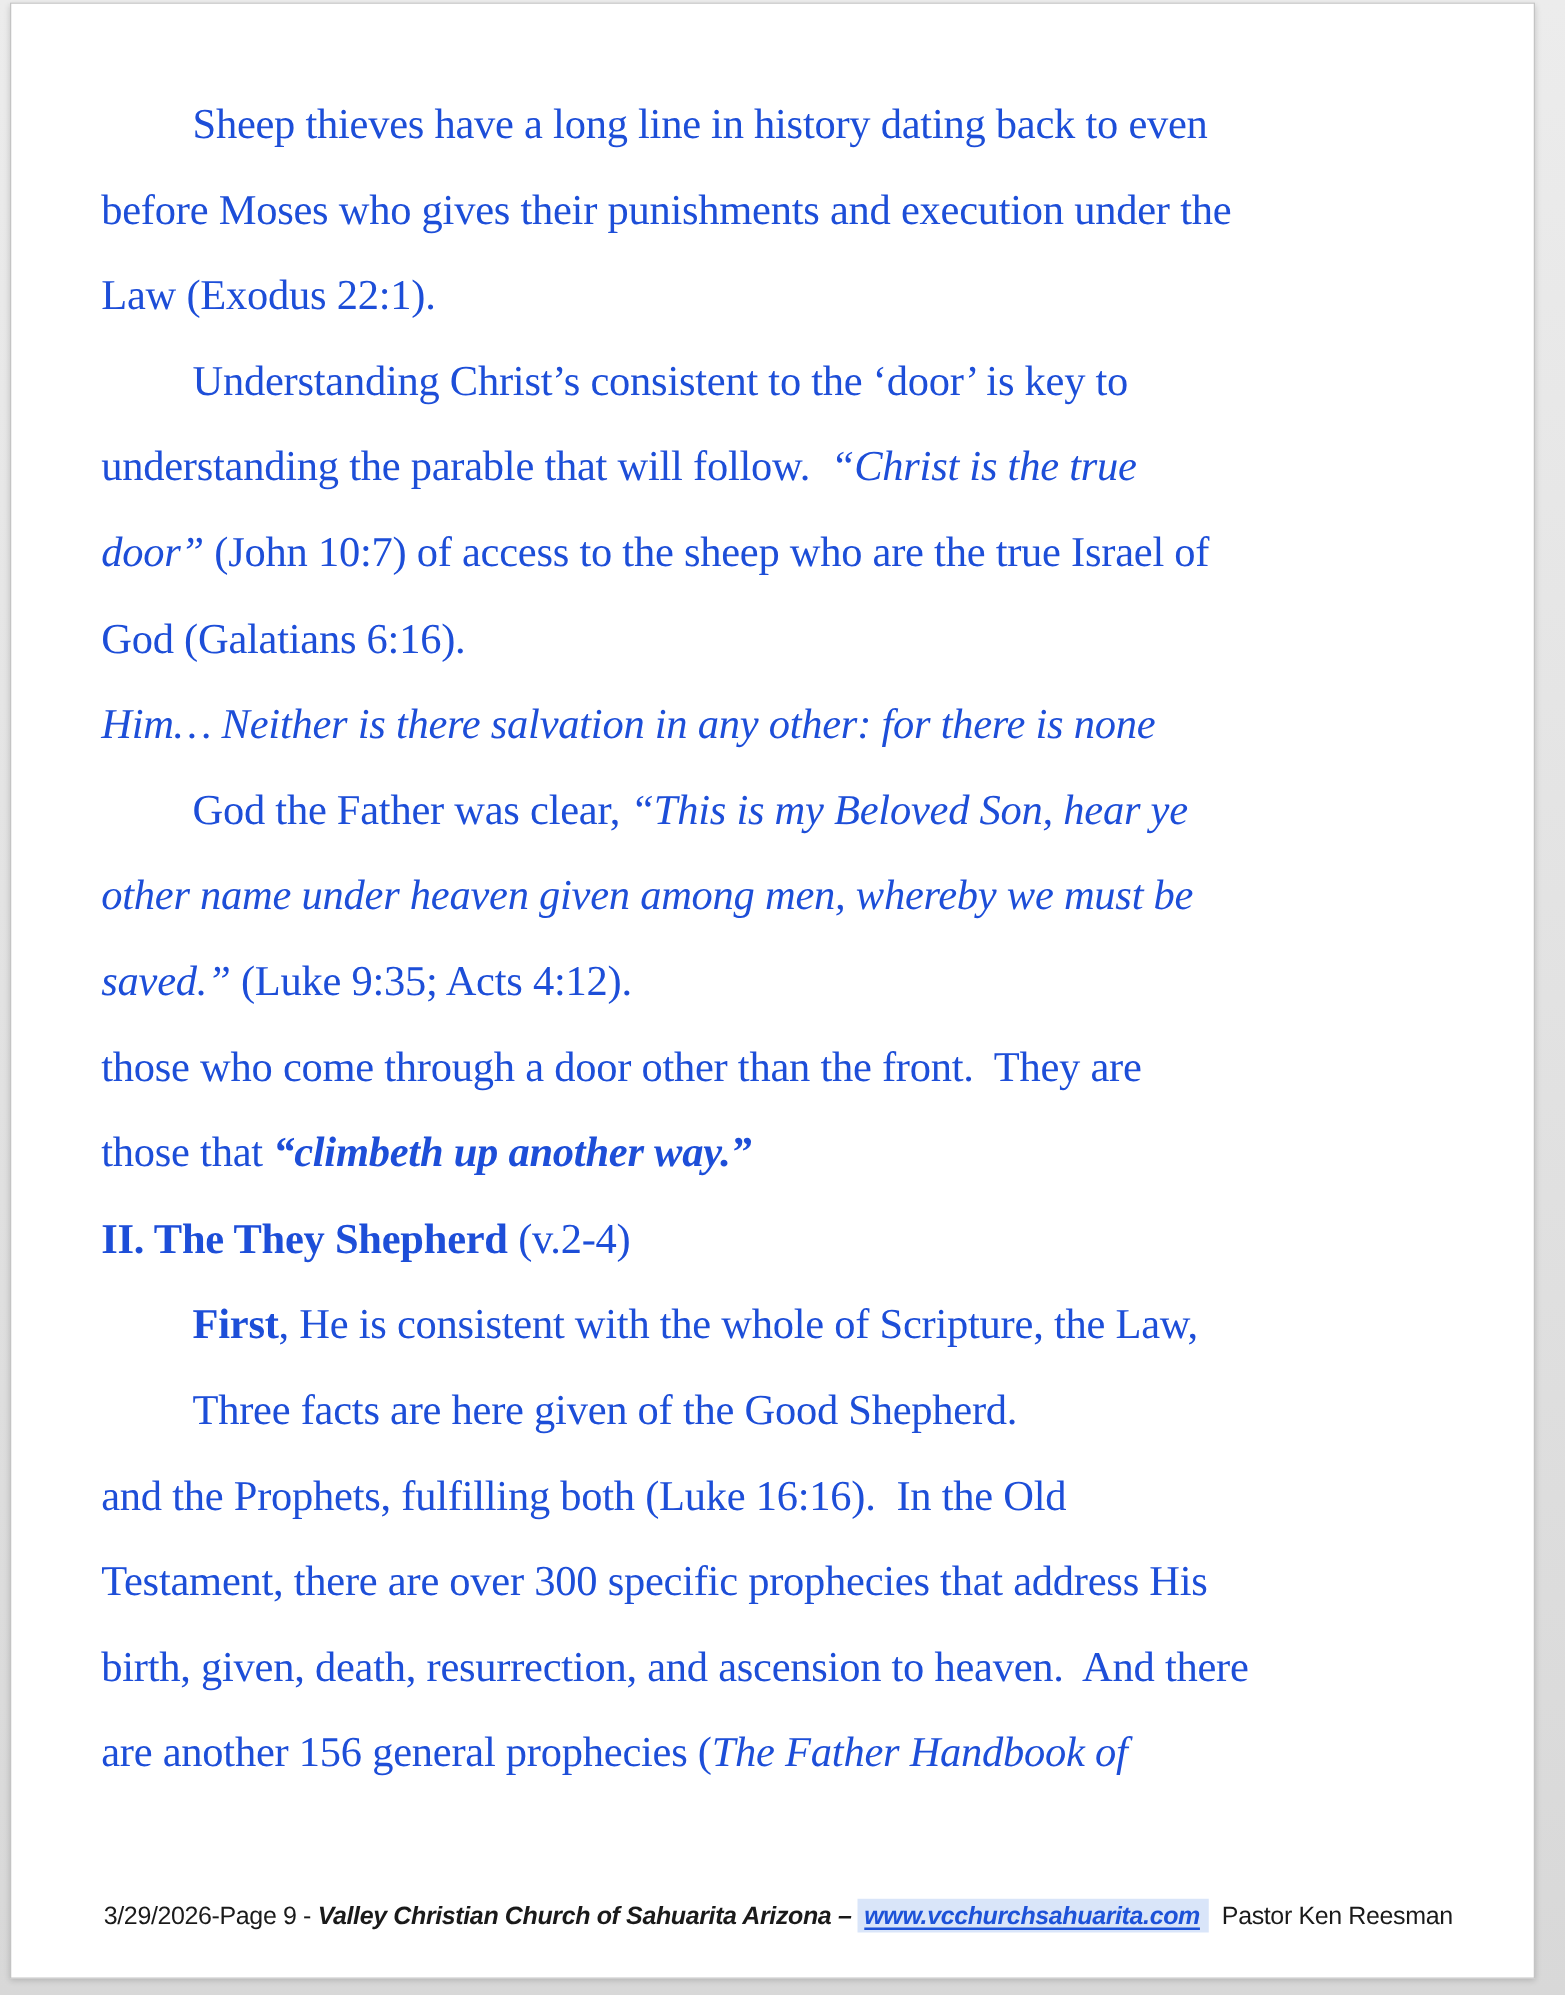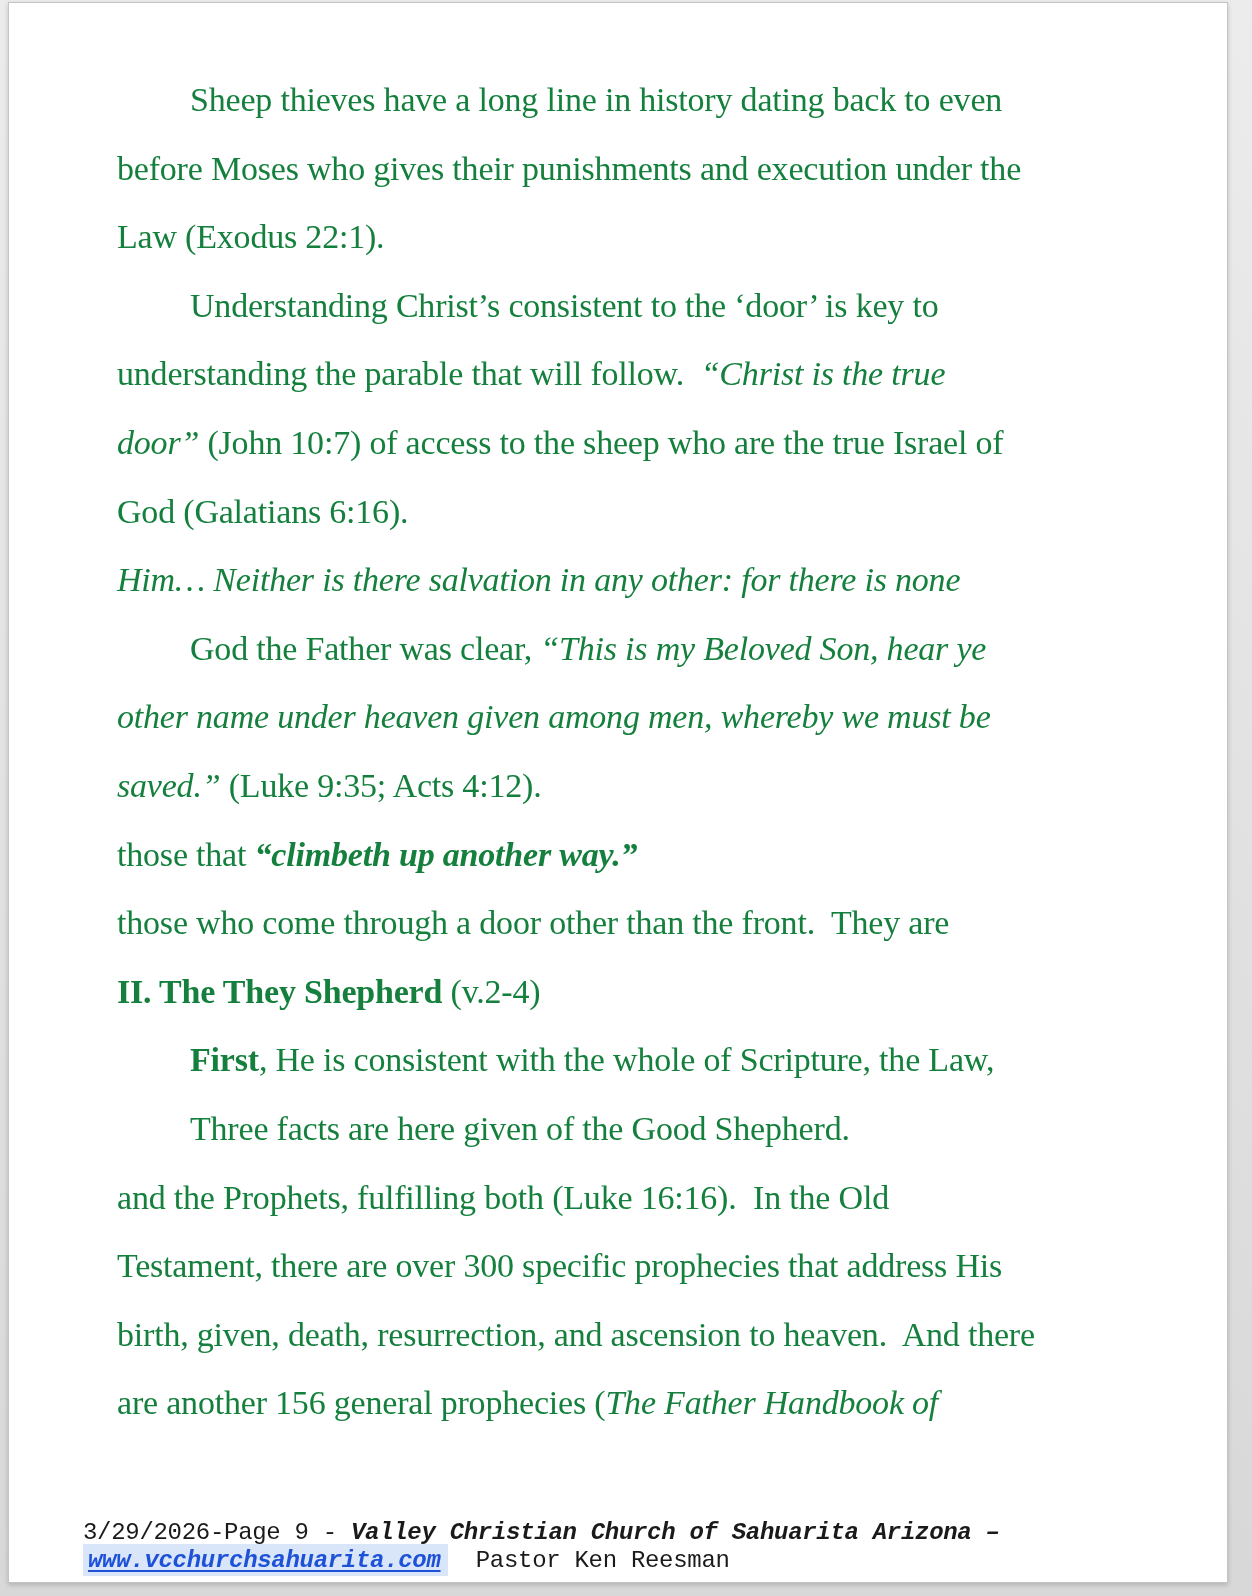--- a/index.html
+++ b/index.html
@@ -26,43 +26,42 @@
     background: #ffffff;
     border: 1px solid #c4c4c4;
     box-sizing: border-box;
     box-shadow: 0 2px 5px rgba(0,0,0,0.18);
   }
   .doc-text {
     position: absolute;
     left: 72px;
     top: 63px;
     width: 1132px;
-    color: #15803d;
-    margin-left: 36px;
+    color: #1d4ed8;
   }
   .line {
     font-size: 34px;
     line-height: 68.6px;
     white-space: pre-wrap;
     letter-spacing: -0.2px;
   }
   .line.indent {
     text-indent: 73px;
   }
   .seg-normal { }
   .seg-italic { font-style: italic; }
   .seg-bold { font-weight: bold; }
   .seg-bold-italic { font-weight: bold; font-style: italic; }
   .footer {
     position: absolute;
     left: 74px;
     top: 1516px;
     width: 1120px;
-    font-family: Liberation Mono, monospace;
-    font-size: 24px;
+    font-family: Liberation Sans, sans-serif;
+    font-size: 20px;
     line-height: 28px;
     color: #1a1a1a;
     white-space: pre-wrap;
     letter-spacing: -0.3px;
   }
   .footer .seg-link {
     font-weight: bold;
     font-style: italic;
     color: var(--link-color, #1d52d8);
     background: var(--link-highlight, #d9e5f9);
@@ -83,22 +82,22 @@
         <div class="line"><span class="seg-normal">before Moses who gives their punishments and execution under the</span></div>
         <div class="line"><span class="seg-normal">Law (Exodus 22:1).</span></div>
         <div class="line indent"><span class="seg-normal">Understanding Christ’s consistent to the ‘door’ is key to</span></div>
         <div class="line"><span class="seg-normal">understanding the parable that will follow.  </span><span class="seg-italic">“Christ is the true</span></div>
         <div class="line"><span class="seg-italic">door”</span><span class="seg-normal"> (John 10:7) of access to the sheep who are the true Israel of</span></div>
         <div class="line"><span class="seg-normal">God (Galatians 6:16).</span></div>
         <div class="line"><span class="seg-italic">Him… Neither is there salvation in any other: for there is none</span></div>
         <div class="line indent"><span class="seg-normal">God the Father was clear, </span><span class="seg-italic">“This is my Beloved Son, hear ye</span></div>
         <div class="line"><span class="seg-italic">other name under heaven given among men, whereby we must be</span></div>
         <div class="line"><span class="seg-italic">saved.”</span><span class="seg-normal"> (Luke 9:35; Acts 4:12).</span></div>
+        <div class="line"><span class="seg-normal">those who come through a door other than the front.  They are</span></div>
         <div class="line"><span class="seg-normal">those that </span><span class="seg-bold-italic">“climbeth up another way.”</span></div>
-        <div class="line"><span class="seg-normal">those who come through a door other than the front.  They are</span></div>
         <div class="line"><span class="seg-bold">II. The They Shepherd</span><span class="seg-normal"> (v.2-4)</span></div>
         <div class="line indent"><span class="seg-bold">First</span><span class="seg-normal">, He is consistent with the whole of Scripture, the Law,</span></div>
         <div class="line indent"><span class="seg-normal">Three facts are here given of the Good Shepherd.</span></div>
         <div class="line"><span class="seg-normal">and the Prophets, fulfilling both (Luke 16:16).  In the Old</span></div>
         <div class="line"><span class="seg-normal">Testament, there are over 300 specific prophecies that address His</span></div>
         <div class="line"><span class="seg-normal">birth, given, death, resurrection, and ascension to heaven.  And there</span></div>
         <div class="line"><span class="seg-normal">are another 156 general prophecies (</span><span class="seg-italic">The Father Handbook of</span></div>
       </div>
     <div class="footer"><span class="seg-normal">3/29/2026-Page 9 - </span><span class="seg-bold-italic">Valley Christian Church of Sahuarita Arizona – </span><span class="seg-link">www.vcchurchsahuarita.com</span><span class="seg-normal">  Pastor Ken Reesman</span></div>
   </div>

